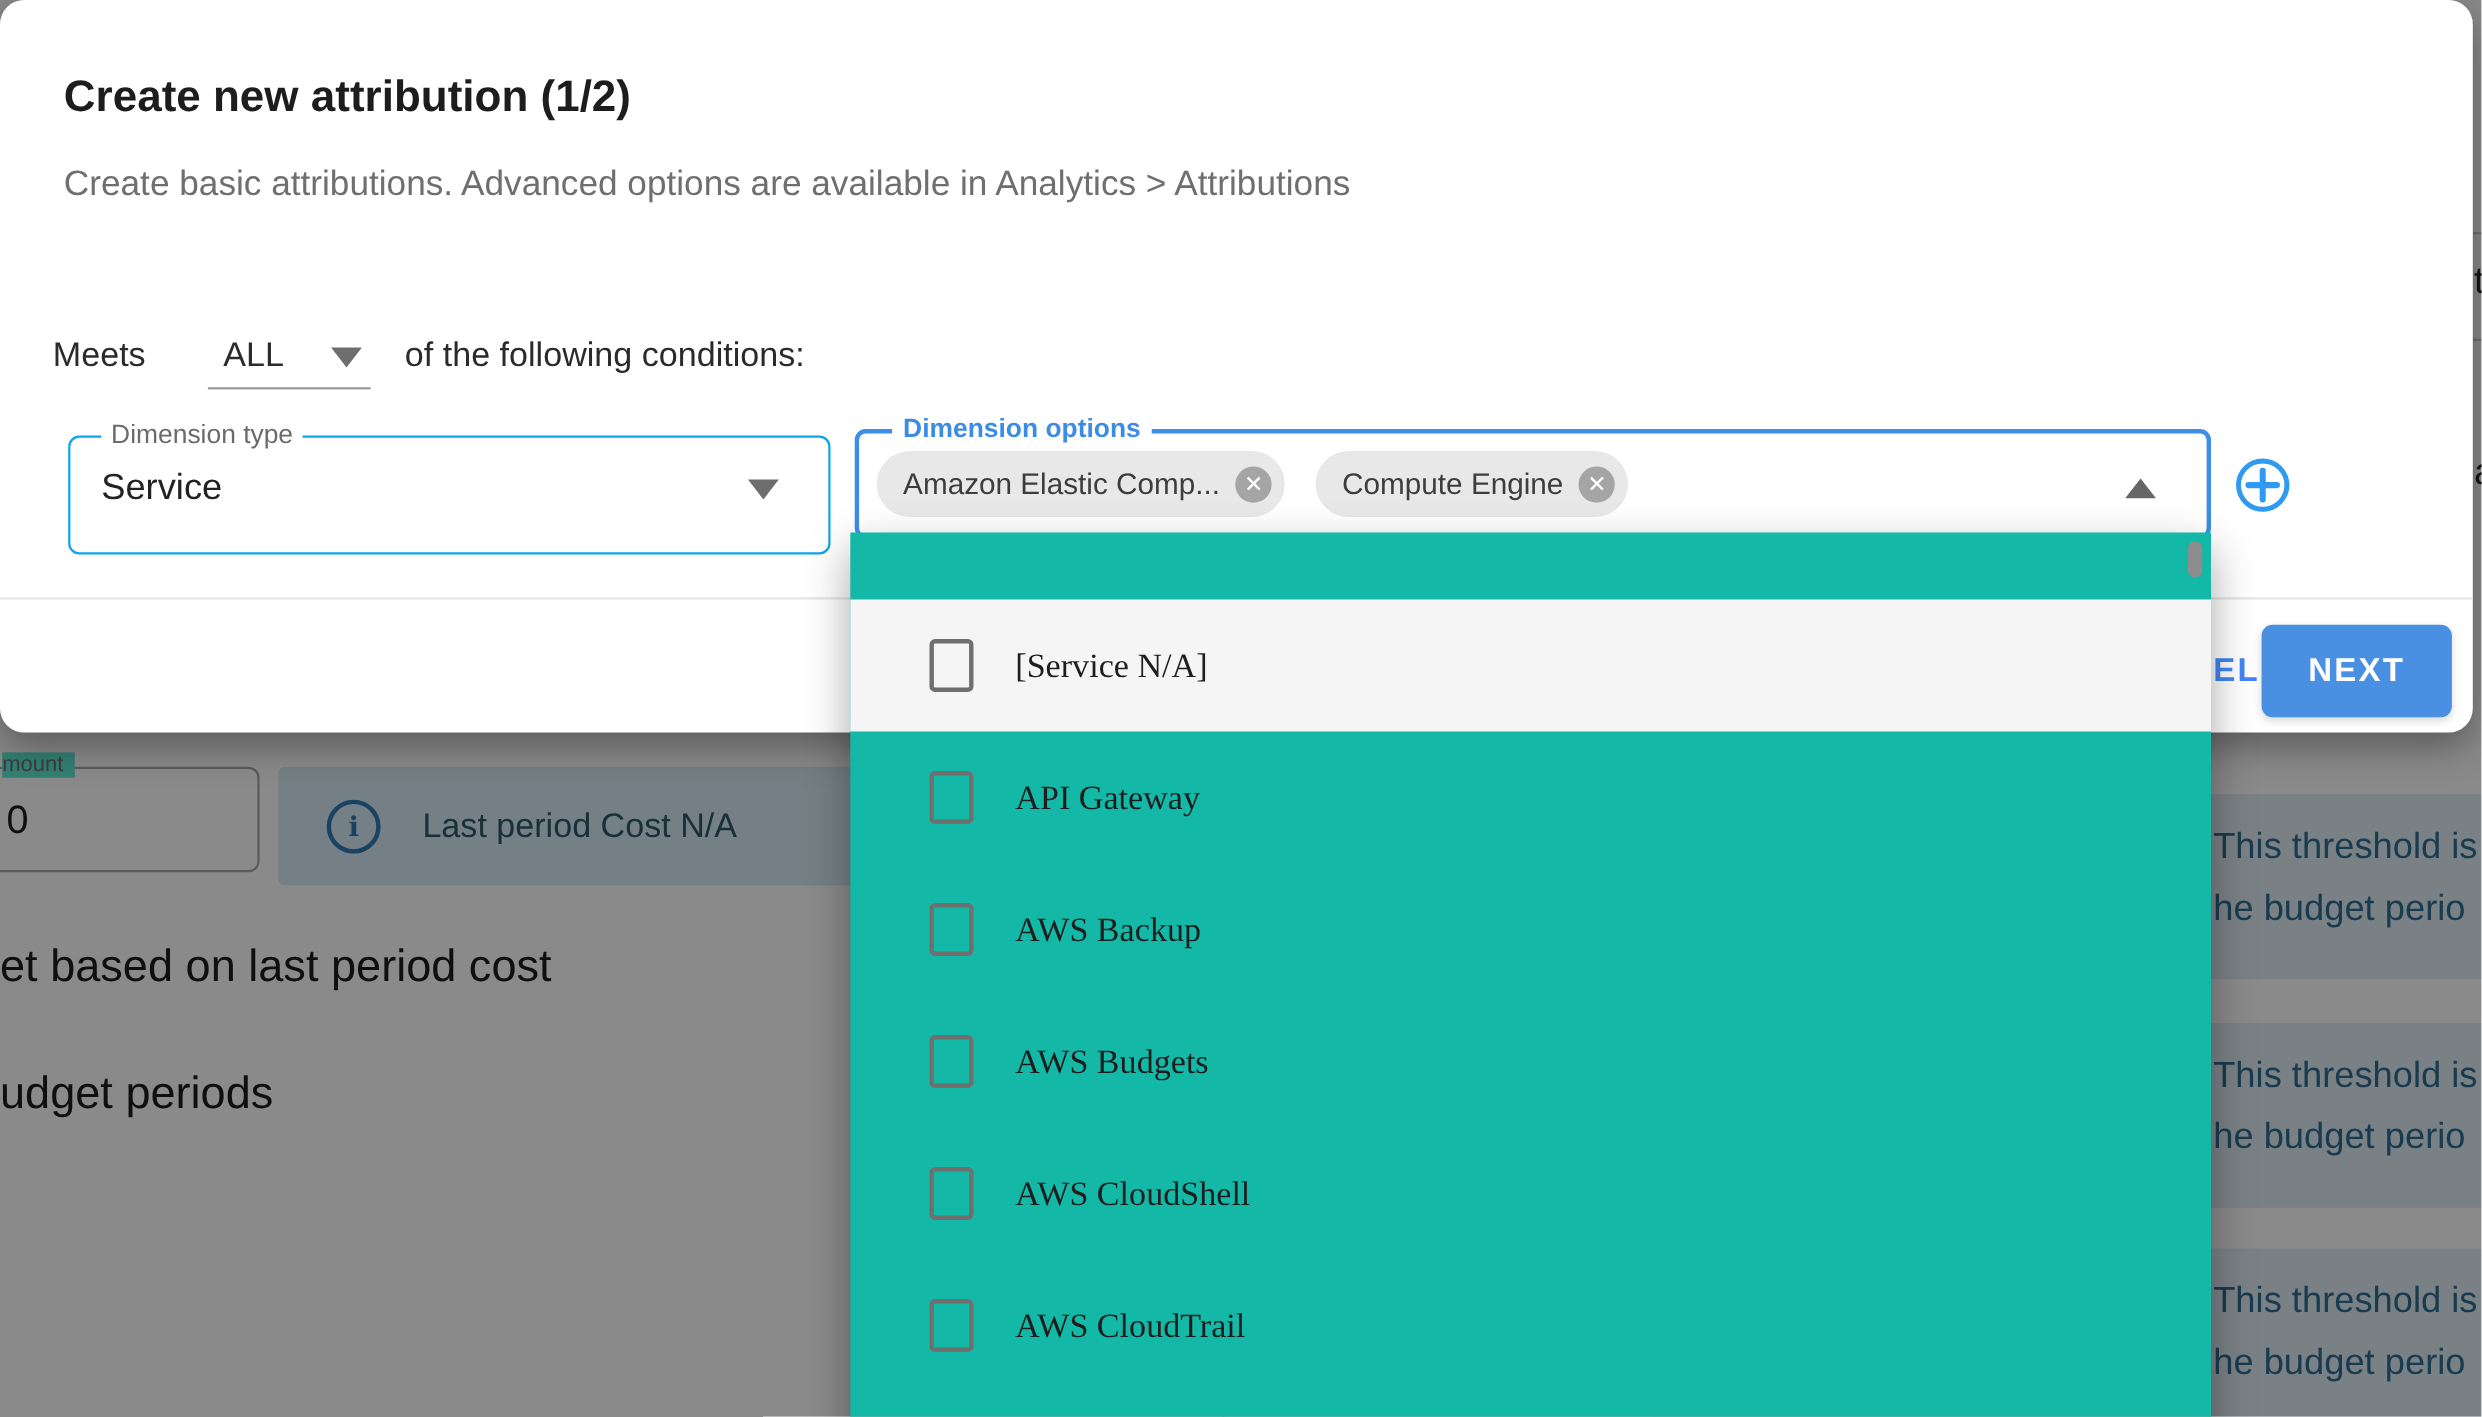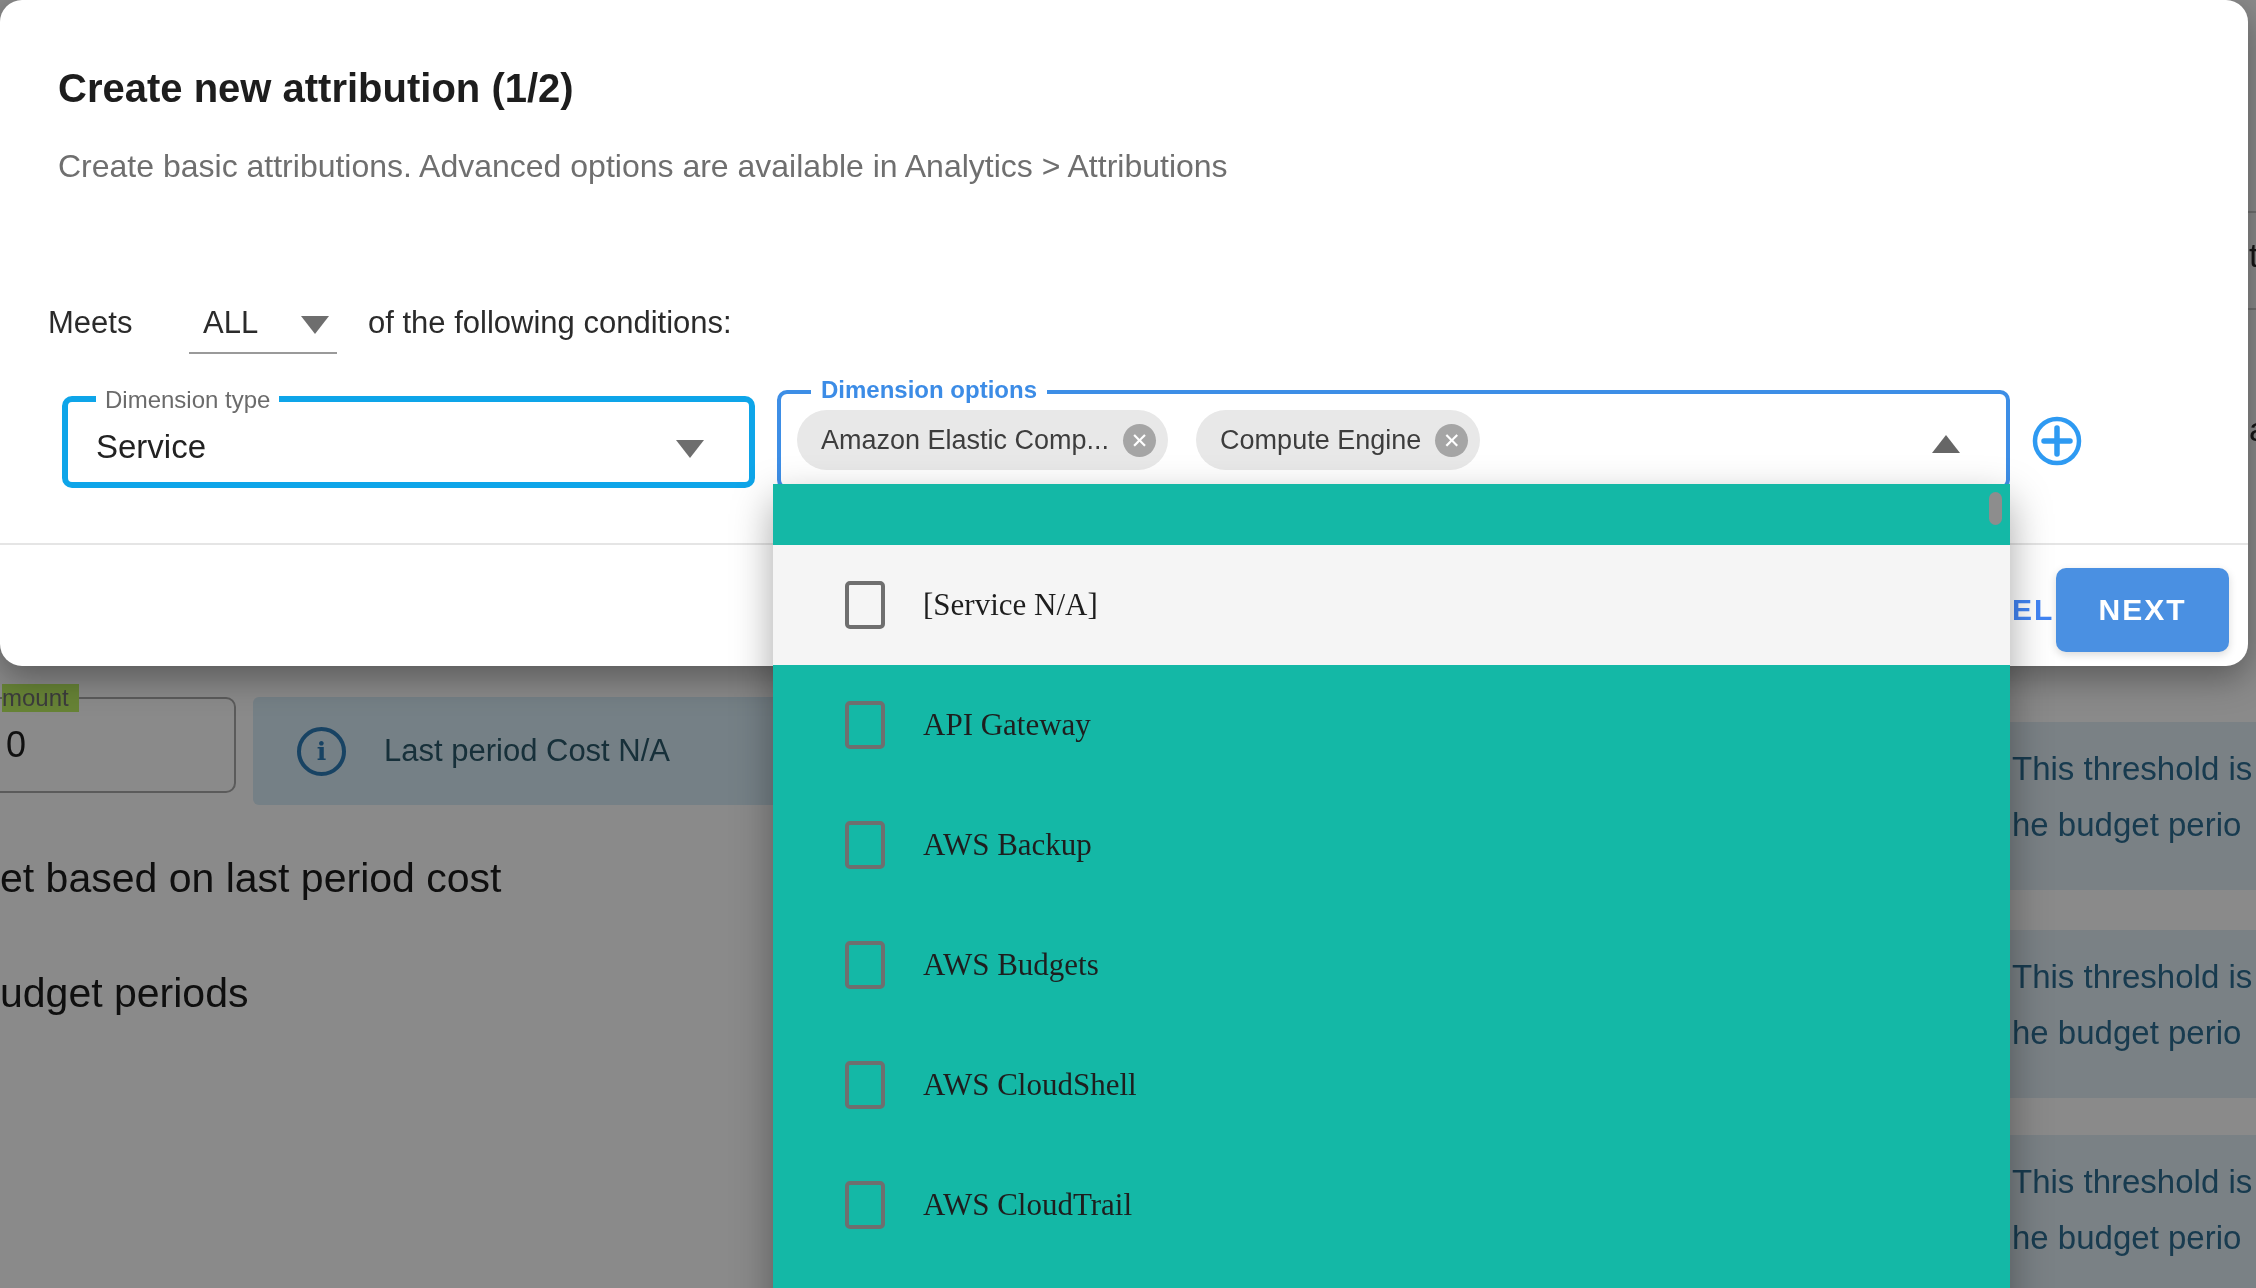--- a/index.html
+++ b/index.html
@@ -2,22 +2,22 @@
 <html><head>
 <meta charset="utf-8">
 <style>
   html,body{margin:0;padding:0;}
   body{font-family:"Liberation Sans","DejaVu Sans",sans-serif;}
   .page{position:relative;width:2256px;height:1288px;background:#ffffff;overflow:hidden;}
 
   
   .under-field{position:absolute;left:-40px;top:697px;width:272px;height:92px;
     border:2px solid #a8a8a8;border-radius:10px;}
-  .under-field .flabel{position:absolute;left:40px;top:-15px;background:#bef264;
-    padding:0 10px 0 0;font-size:24px;color:#707070;}
+  .under-field .flabel{position:absolute;left:40px;top:-15px;background:#5eead4;
+    padding:0 10px 0 0;font-size:20px;color:#707070;}
   .under-field .fvalue{position:absolute;left:44px;top:0;line-height:92px;font-size:36px;color:#1f1f1f;}
   .info-bar{position:absolute;left:253px;top:697px;width:1320px;height:108px;
     background:#d8ecf7;border-radius:6px;display:flex;align-items:center;}
   .info-icon{flex:0 0 auto;margin-left:44px;width:41px;height:41px;border:4px solid #2e7cb8;
     border-radius:50%;display:flex;align-items:center;justify-content:center;
     font-size:25px;font-weight:bold;color:#2e7cb8;font-family:"DejaVu Serif",serif;}
   .info-bar .itext{margin-left:38px;font-size:31px;color:#2c5a6b;white-space:nowrap;}
   .bg-frag{position:absolute;left:0;font-size:41px;color:#1c1c1c;white-space:nowrap;}
   .th-panel{position:absolute;left:1500px;width:756px;background:#e2eef6;}
   .th-panel .tl{position:absolute;left:512px;font-size:33px;color:#2e6e93;white-space:nowrap;}
@@ -37,22 +37,22 @@
   .m-sub{position:absolute;left:58px;top:148px;font-size:32px;color:#6f6f6f;}
   .meets-prefix{position:absolute;left:48px;top:305px;font-size:31px;font-weight:500;color:#2b2b2b;}
   .all-select{position:absolute;left:189px;top:298px;width:148px;height:54px;
     border-bottom:2px solid #9a9a9a;cursor:pointer;}
   .all-select .atext{position:absolute;left:14px;top:7px;font-size:31px;font-weight:500;color:#2b2b2b;}
   .caret-down{width:0;height:0;border-left:14px solid transparent;border-right:14px solid transparent;
     border-top:18px solid #6e6e6e;}
   .all-select .caret-down{position:absolute;right:8px;top:18px;}
   .meets-suffix{position:absolute;left:368px;top:305px;font-size:31px;font-weight:500;color:#2b2b2b;}
 
-  .type-field{position:absolute;left:62px;top:396px;width:693px;height:92px;
-    border:6px solid #0ea5e9;border-radius:10px;box-sizing:border-box;cursor:pointer;}
+  .type-field{position:absolute;left:62px;top:396px;width:693px;height:108px;
+    border:2px solid #0ea5e9;border-radius:10px;box-sizing:border-box;cursor:pointer;}
   .type-field .flabel{position:absolute;left:28px;top:-16px;background:#fff;padding:0 9px;
     font-size:24px;color:#6b6b6b;}
   .type-field .fvalue{position:absolute;left:28px;top:0;line-height:90px;font-size:33px;color:#222;}
   .type-field .caret-down{position:absolute;right:45px;top:38px;}
 
   .opts-field{position:absolute;left:777px;top:390px;width:1233px;height:100px;
     border:4px solid #3d8ee6;border-radius:10px;box-sizing:border-box;background:#fff;
     display:flex;align-items:center;}
   .opts-field .flabel{position:absolute;left:30px;top:-18px;background:#fff;padding:0 10px;
     font-size:24px;color:#3c8ce6;font-weight:700;}

